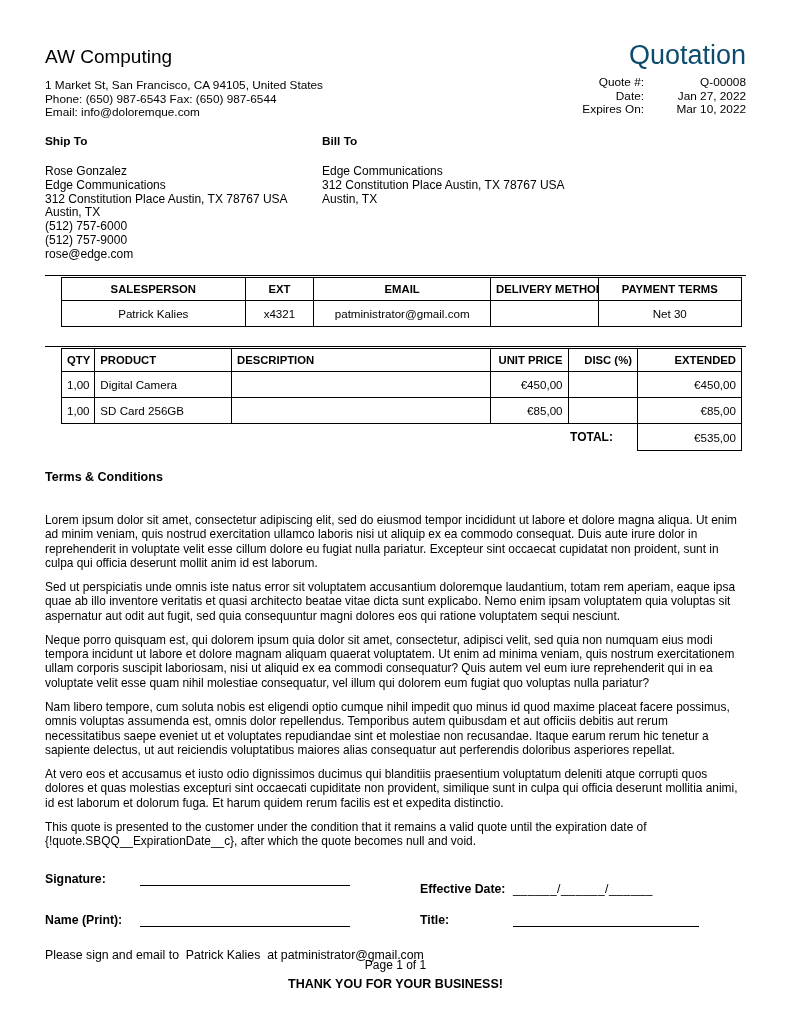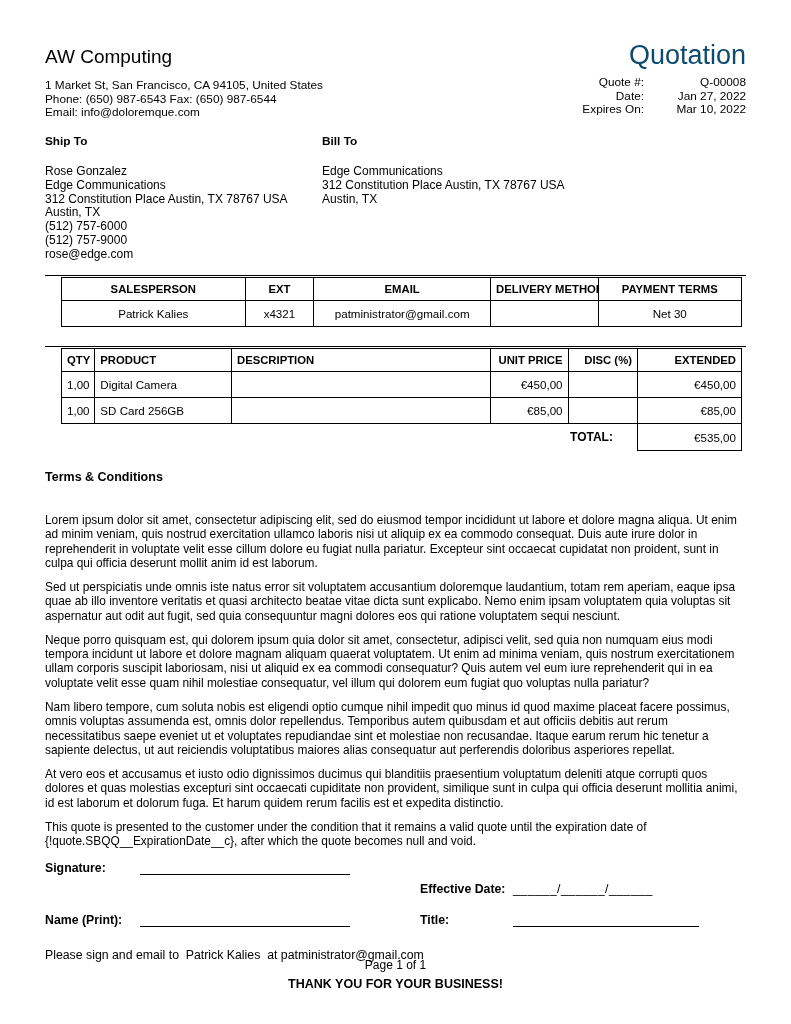--- a/index.html
+++ b/index.html
@@ -70,21 +70,21 @@
 
   
   .terms-heading { font-size: 12.5px; font-weight: bold; margin: 19px 0 0 0; }
   .terms-body { margin-top: 29px; }
   .terms-body p {
     font-size: 11.9px; line-height: 14.4px; margin: 0 0 9.5px 0;
   }
 
   
   .sig-section { margin-top: 13px; }
-  .sig-row { display: flex; align-items: flex-start; margin-bottom: 17px; }
+  .sig-row { display: flex; align-items: center; margin-bottom: 17px; }
   .sig-left { width: 375px; display: flex; align-items: flex-end; }
   .sig-right { display: flex; align-items: flex-end; }
   .sig-label { font-size: 12.3px; font-weight: bold; }
   .sig-label.w1 { width: 95px; }
   .sig-label.w2 { width: 93px; }
   .sig-line { display: inline-block; border-bottom: 1.5px solid #000; height: 13px; }
   .sig-line.long { width: 210px; }
   .sig-line.title { width: 186px; }
   .date-blanks { font-size: 12.3px; letter-spacing: 0.5px; margin-top: 21px; }
 

